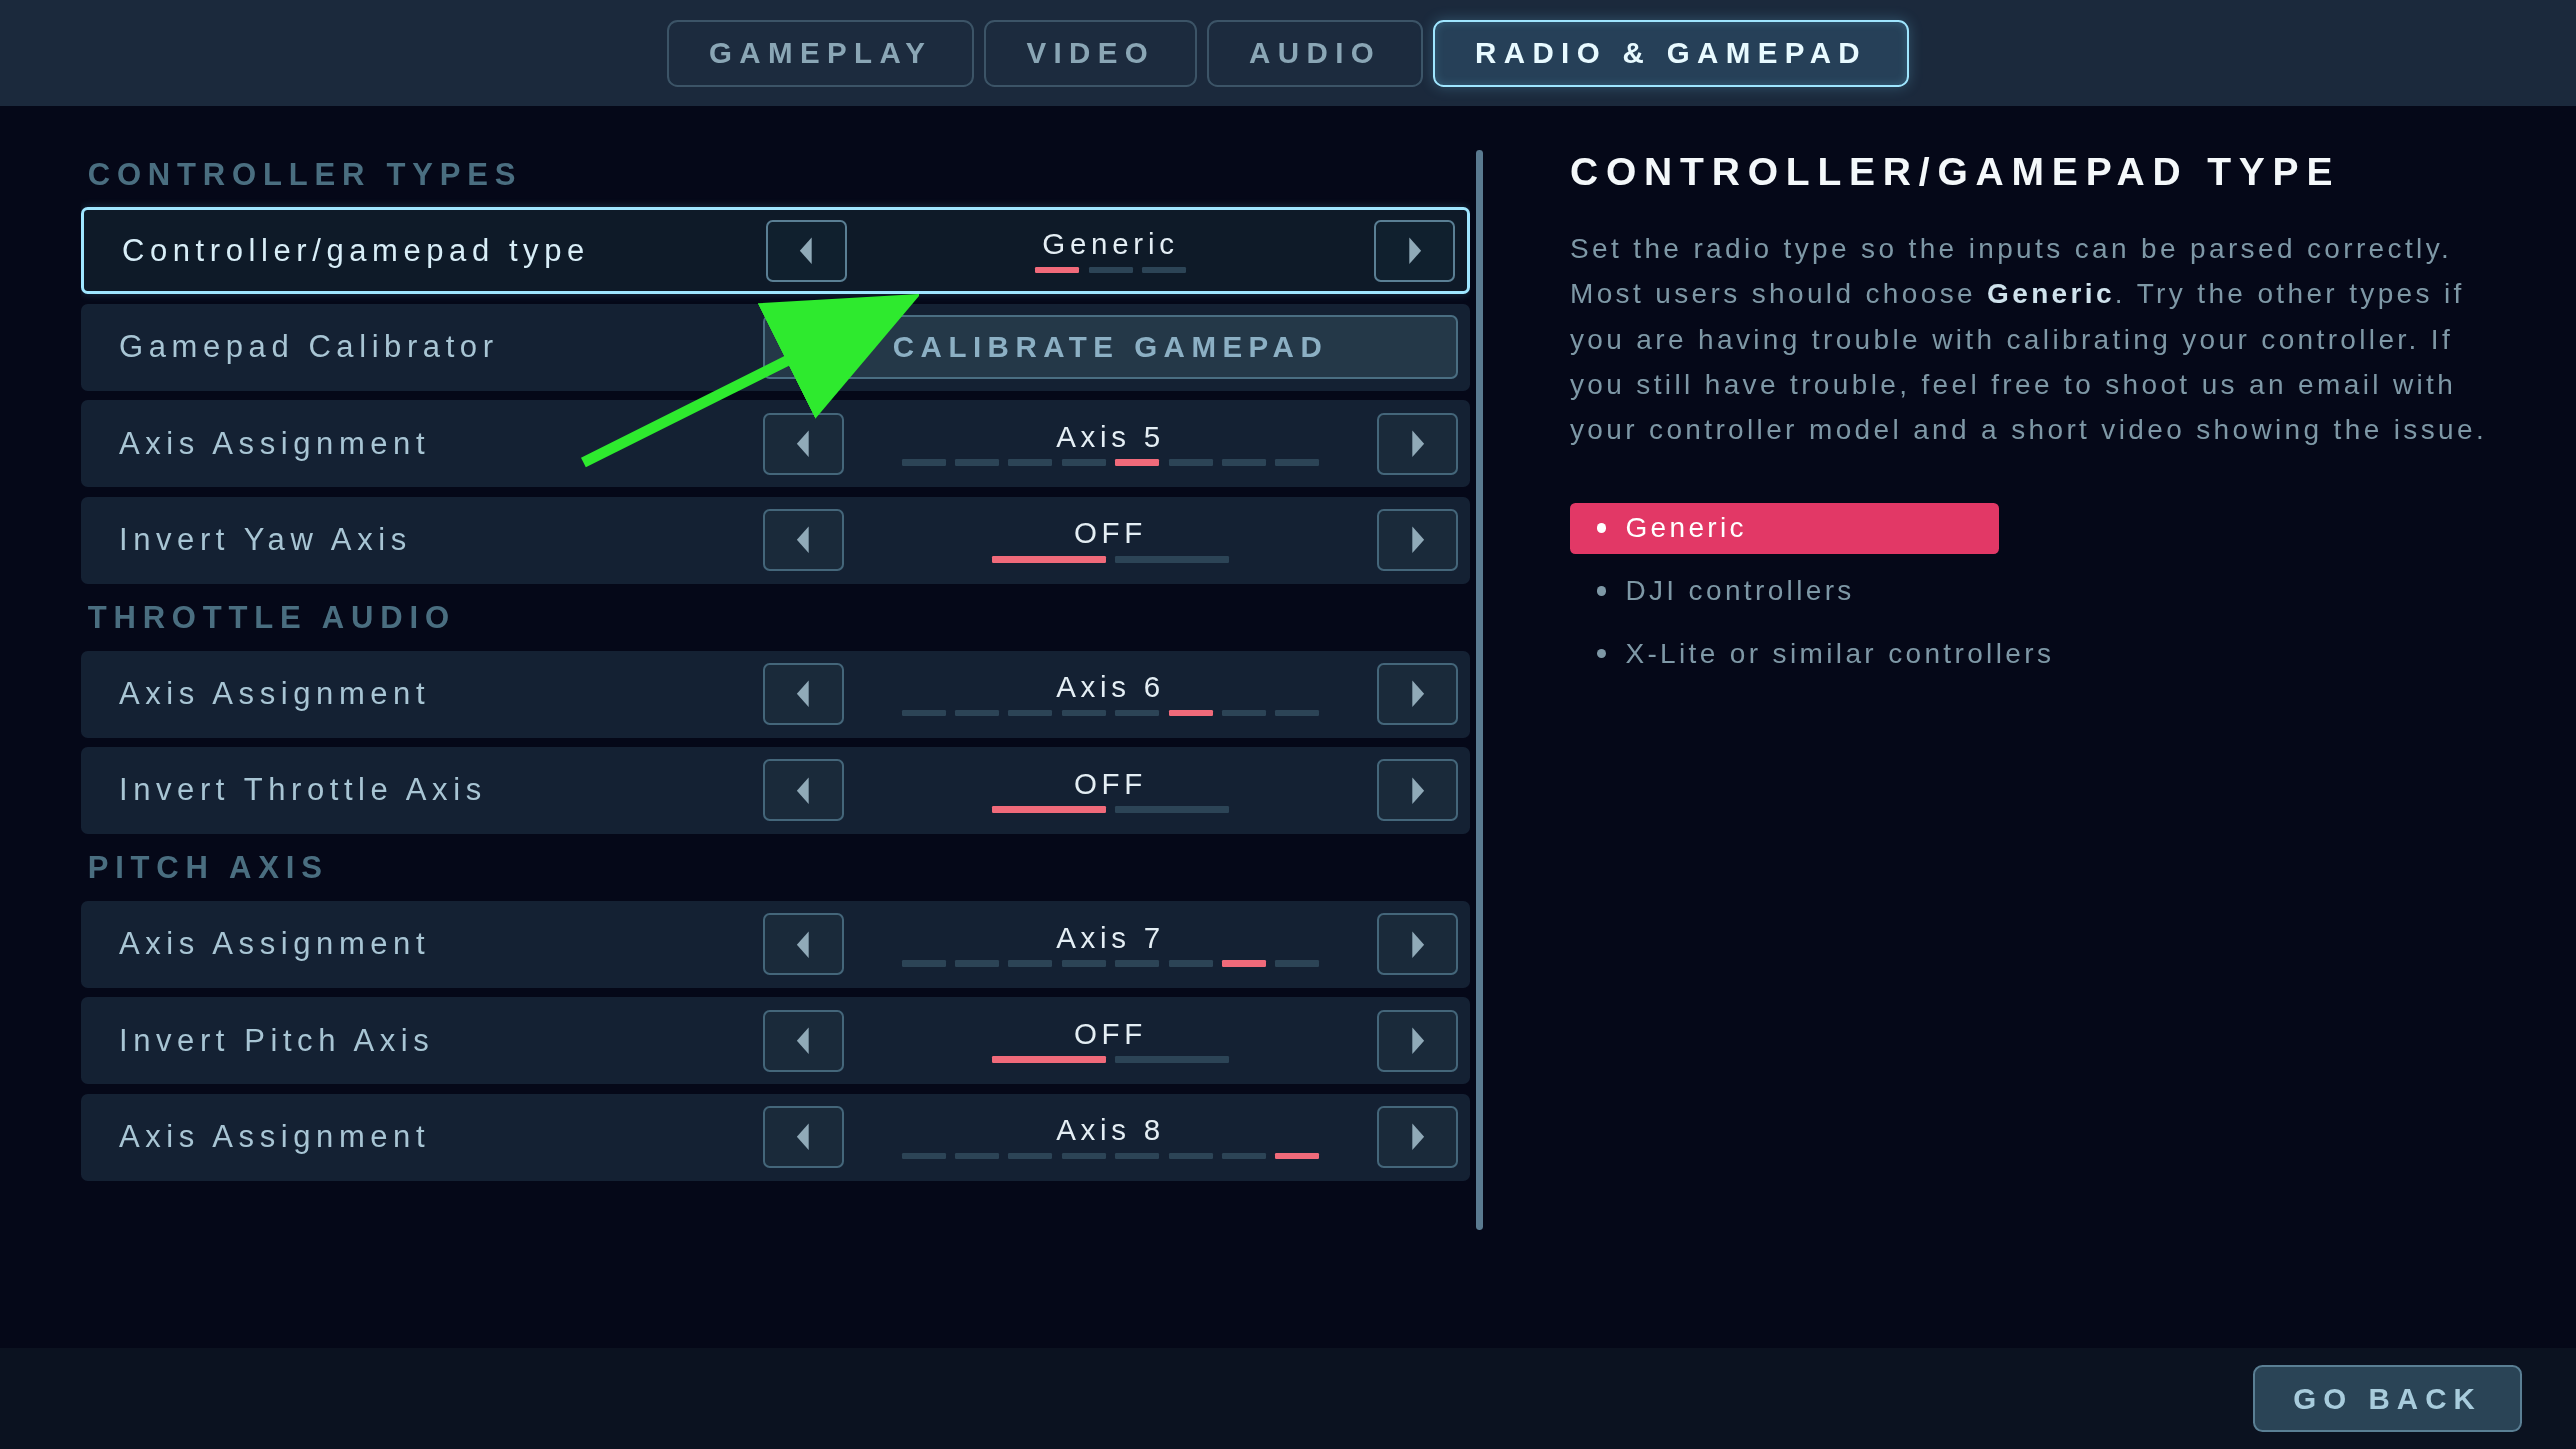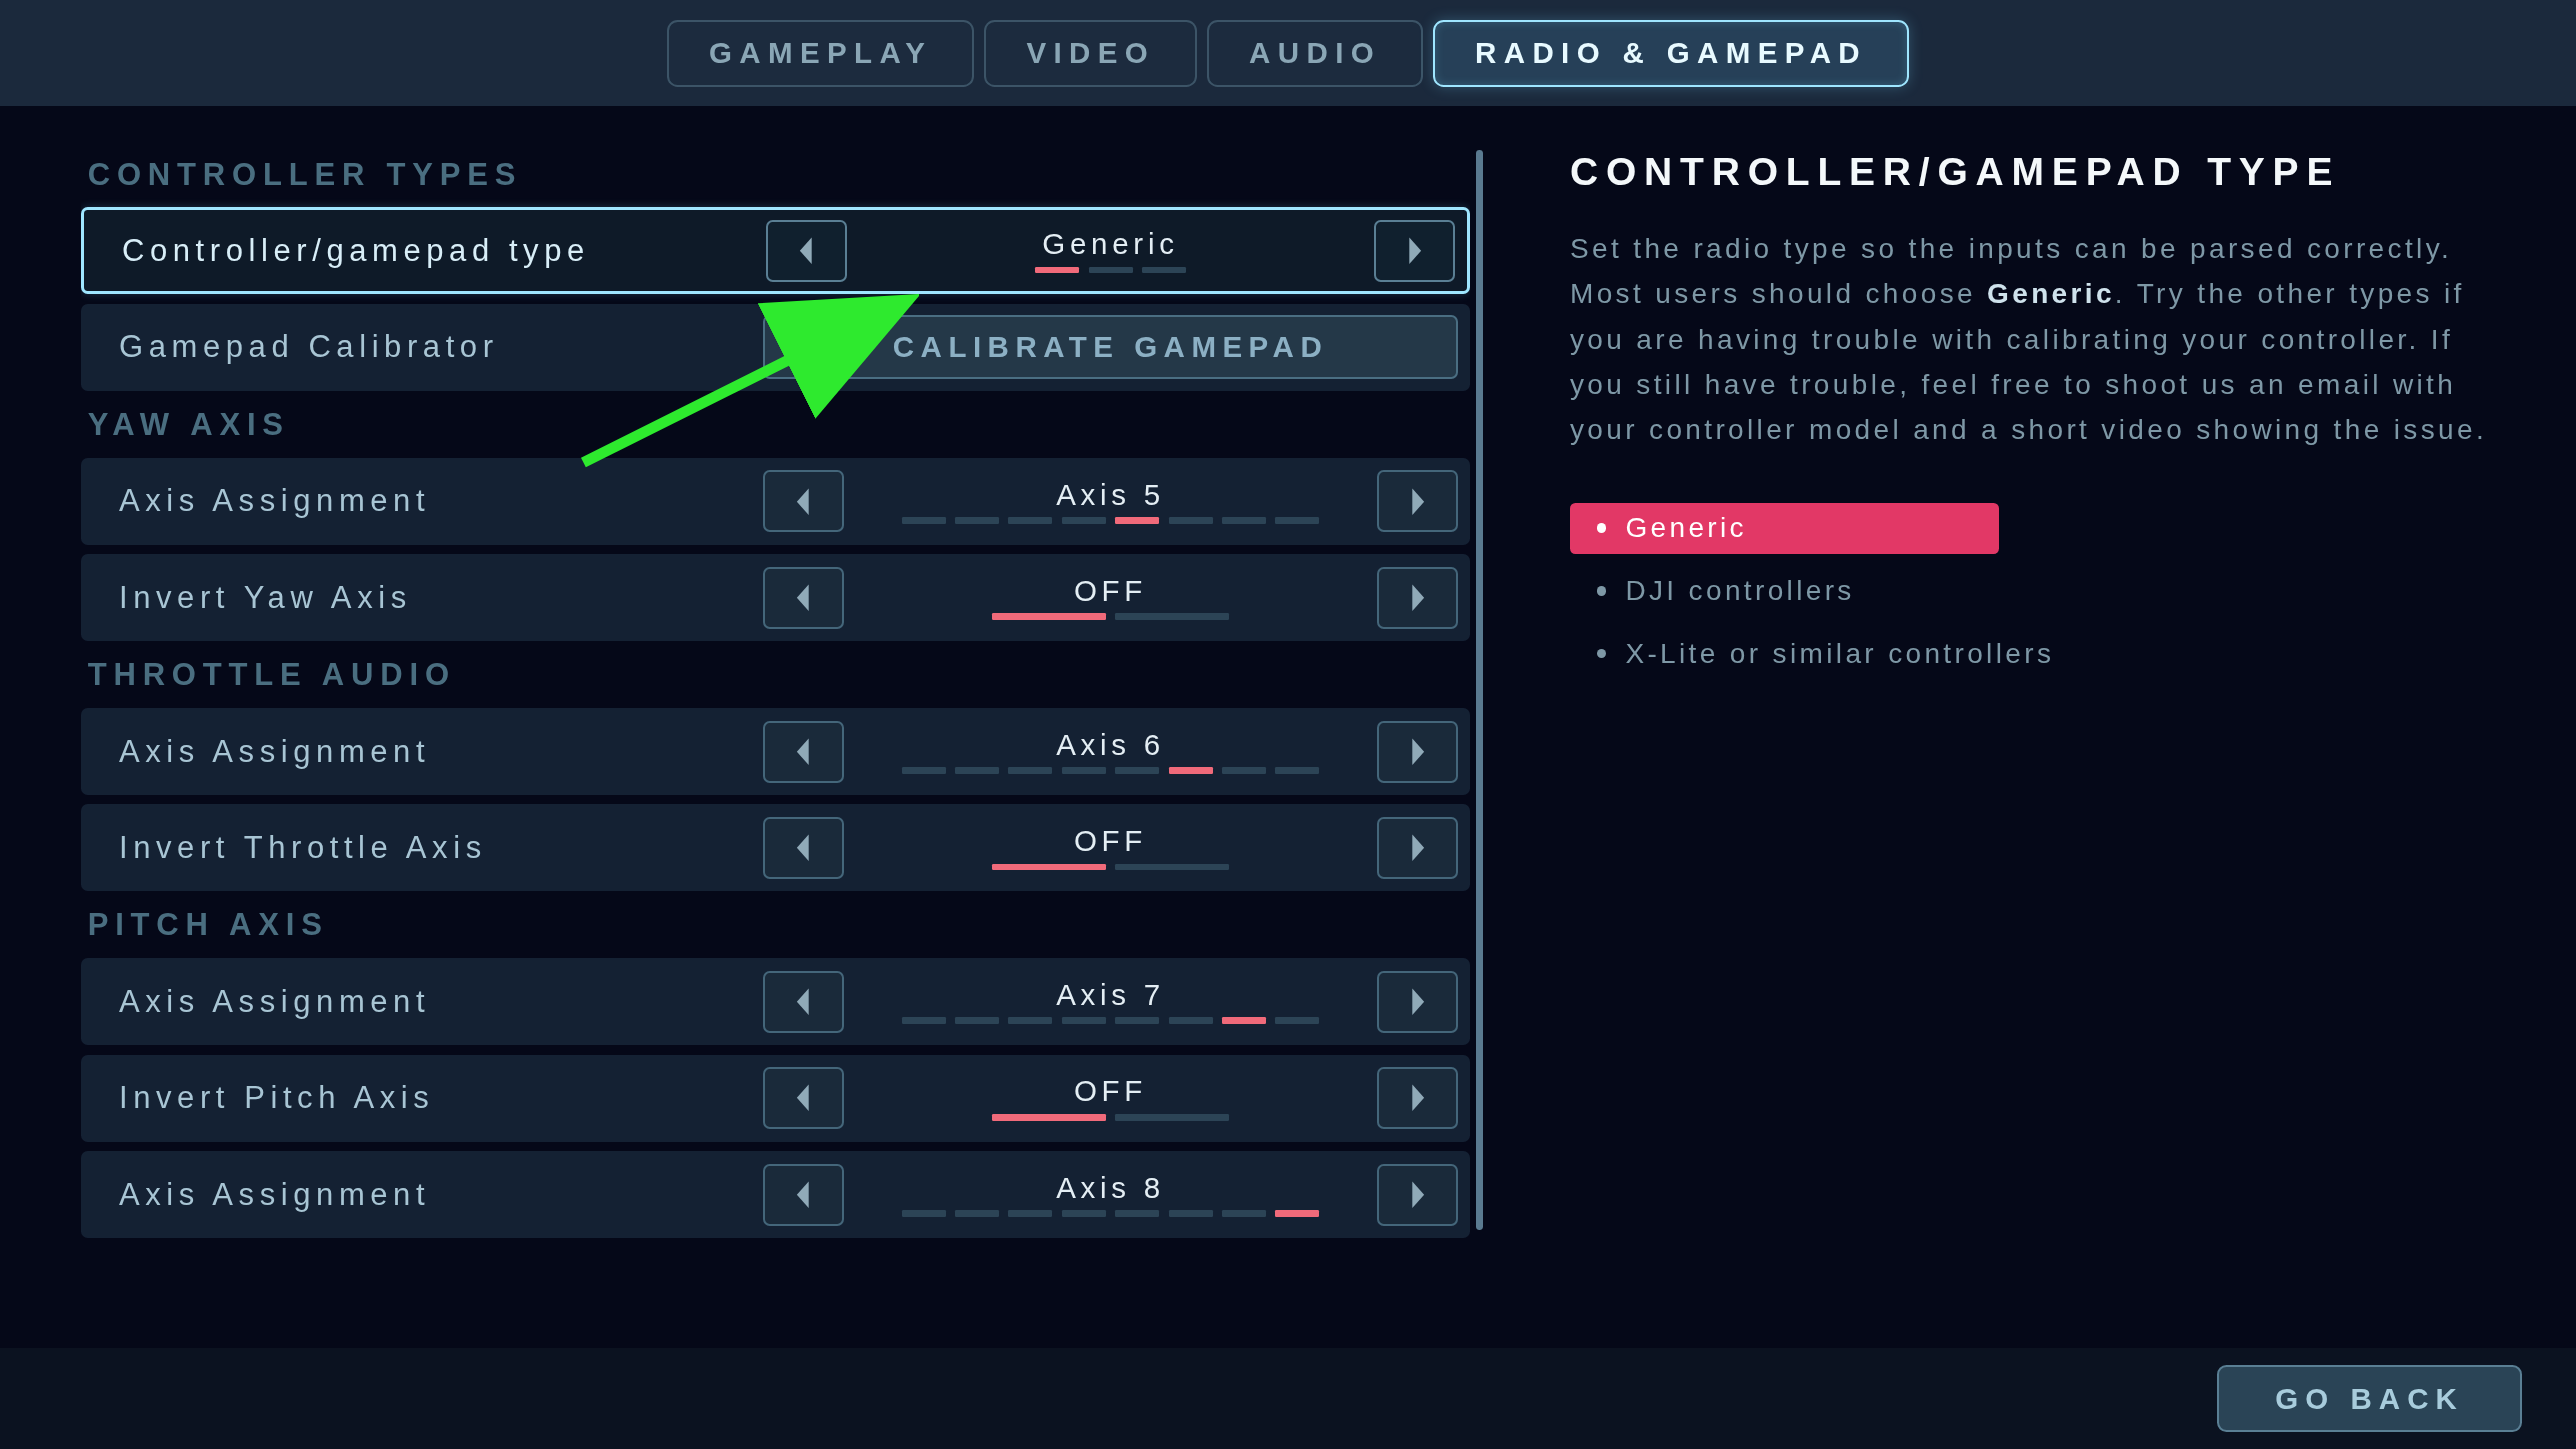--- a/index.html
+++ b/index.html
@@ -225,21 +225,21 @@
     left: 0; right: 0; bottom: 0;
     height: 101px;
     background: #0b1220;
     display: flex;
     align-items: center;
     justify-content: flex-end;
     padding-right: 54px;
   }
   .goback-btn {
     height: 67px;
-    padding: 0 56px;
+    padding: 0 38px;
     background: #2a4456;
     border: 2px solid #5a7f94;
     border-radius: 9.4px;
     color: #a8ccdc;
     font-size: 29.5px;
     font-weight: 700;
     letter-spacing: 0.24em;
     display: flex;
     align-items: center;
     justify-content: center;
@@ -302,21 +302,20 @@
 
       <div class="row">
         <div class="row-label">Gamepad Calibrator</div>
         <div class="spinner">
           <div class="calibrate-btn">
               <span>CALIBRATE GAMEPAD</span>
             </div>
         </div>
       </div>
 
-      <div class="section-header">YAW AXIS</div>
 
       <div class="row">
         <div class="row-label">Axis Assignment</div>
         <div class="spinner">
           <div class="arrow-btn">
               <svg viewBox="0 0 30 40">
                 <polygon points="22,2 6,20 22,38"></polygon>
               </svg>
             </div>
           <div class="value-col">

